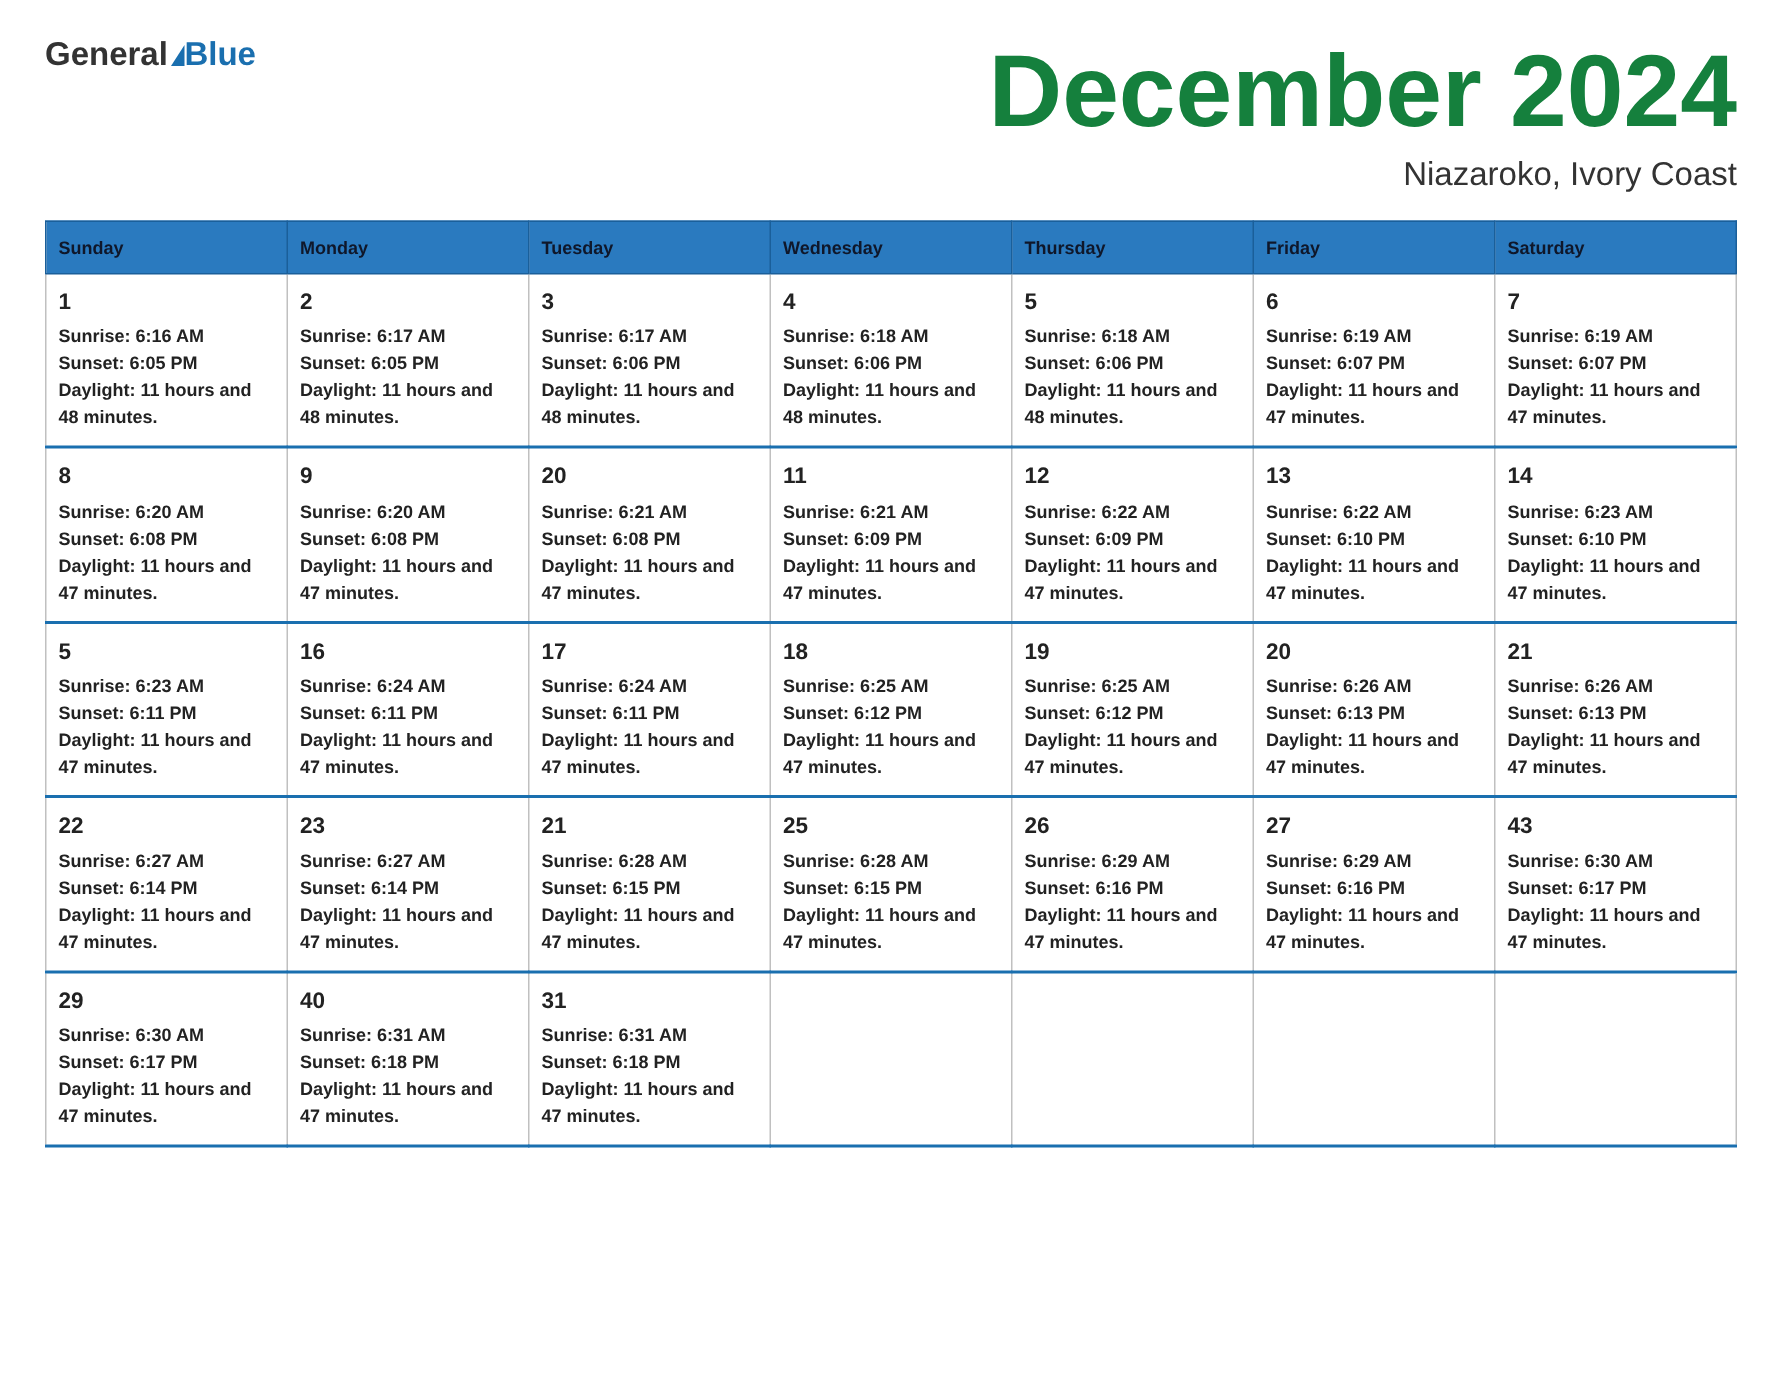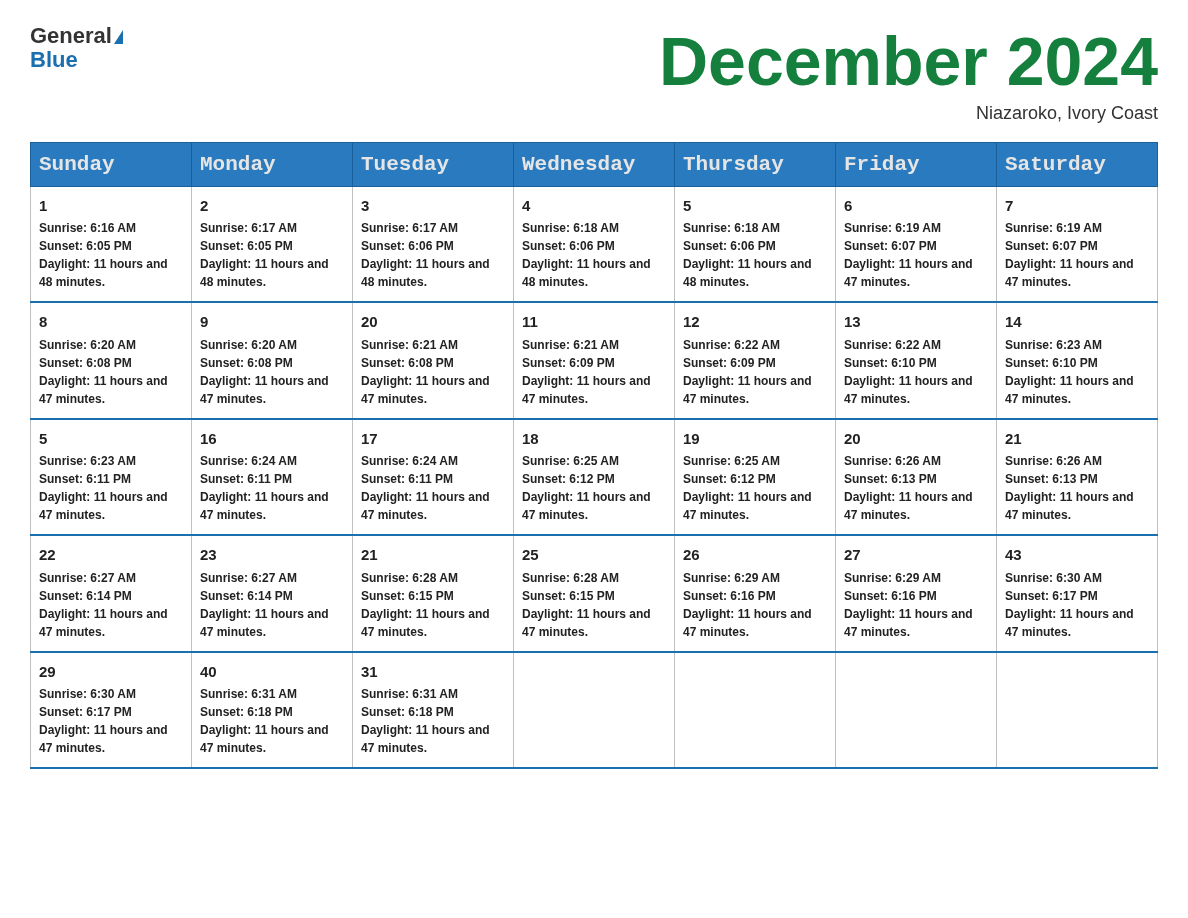--- a/index.html
+++ b/index.html
@@ -11,21 +11,21 @@
       min-height: 918px;
     }
     .header {
       display: flex;
       justify-content: space-between;
       align-items: flex-start;
       margin-bottom: 18px;
     }
     .logo {
       display: flex;
-      flex-direction: column;
+      flex-direction: row;
       align-items: flex-start;
     }
     .logo-text {
       font-size: 22px;
       font-weight: bold;
       color: #333;
       line-height: 1.1;
     }
     .logo-text span {
       color: #1a6faf;
@@ -33,38 +33,37 @@
     .title-block {
       text-align: right;
     }
     .month-title {
       font-size: 68px;
       font-weight: bold;
       color: #15803d;
       line-height: 1.1;
     }
     .location {
-      font-size: 18px;
+      font-size: 22px;
       color: #333;
       margin-top: 4px;
     }
     table {
       width: 100%;
       border-collapse: collapse;
       table-layout: fixed;
     }
     thead tr th {
       background-color: #2a7abf;
-      color: #e5e5e5;
-      font-size: 21px;
+      color: #0f172a;
+      font-size: 12px;
       font-weight: bold;
       padding: 10px 8px;
       text-align: left;
       border: 1px solid #1a5f9a;
-      font-family: Liberation Mono, monospace;
     }
     tbody tr td {
       vertical-align: top;
       padding: 8px 8px 10px 8px;
       border: 1px solid #c0c0c0;
       font-size: 13px;
       color: #222;
       line-height: 1.5;
       min-height: 90px;
     }

